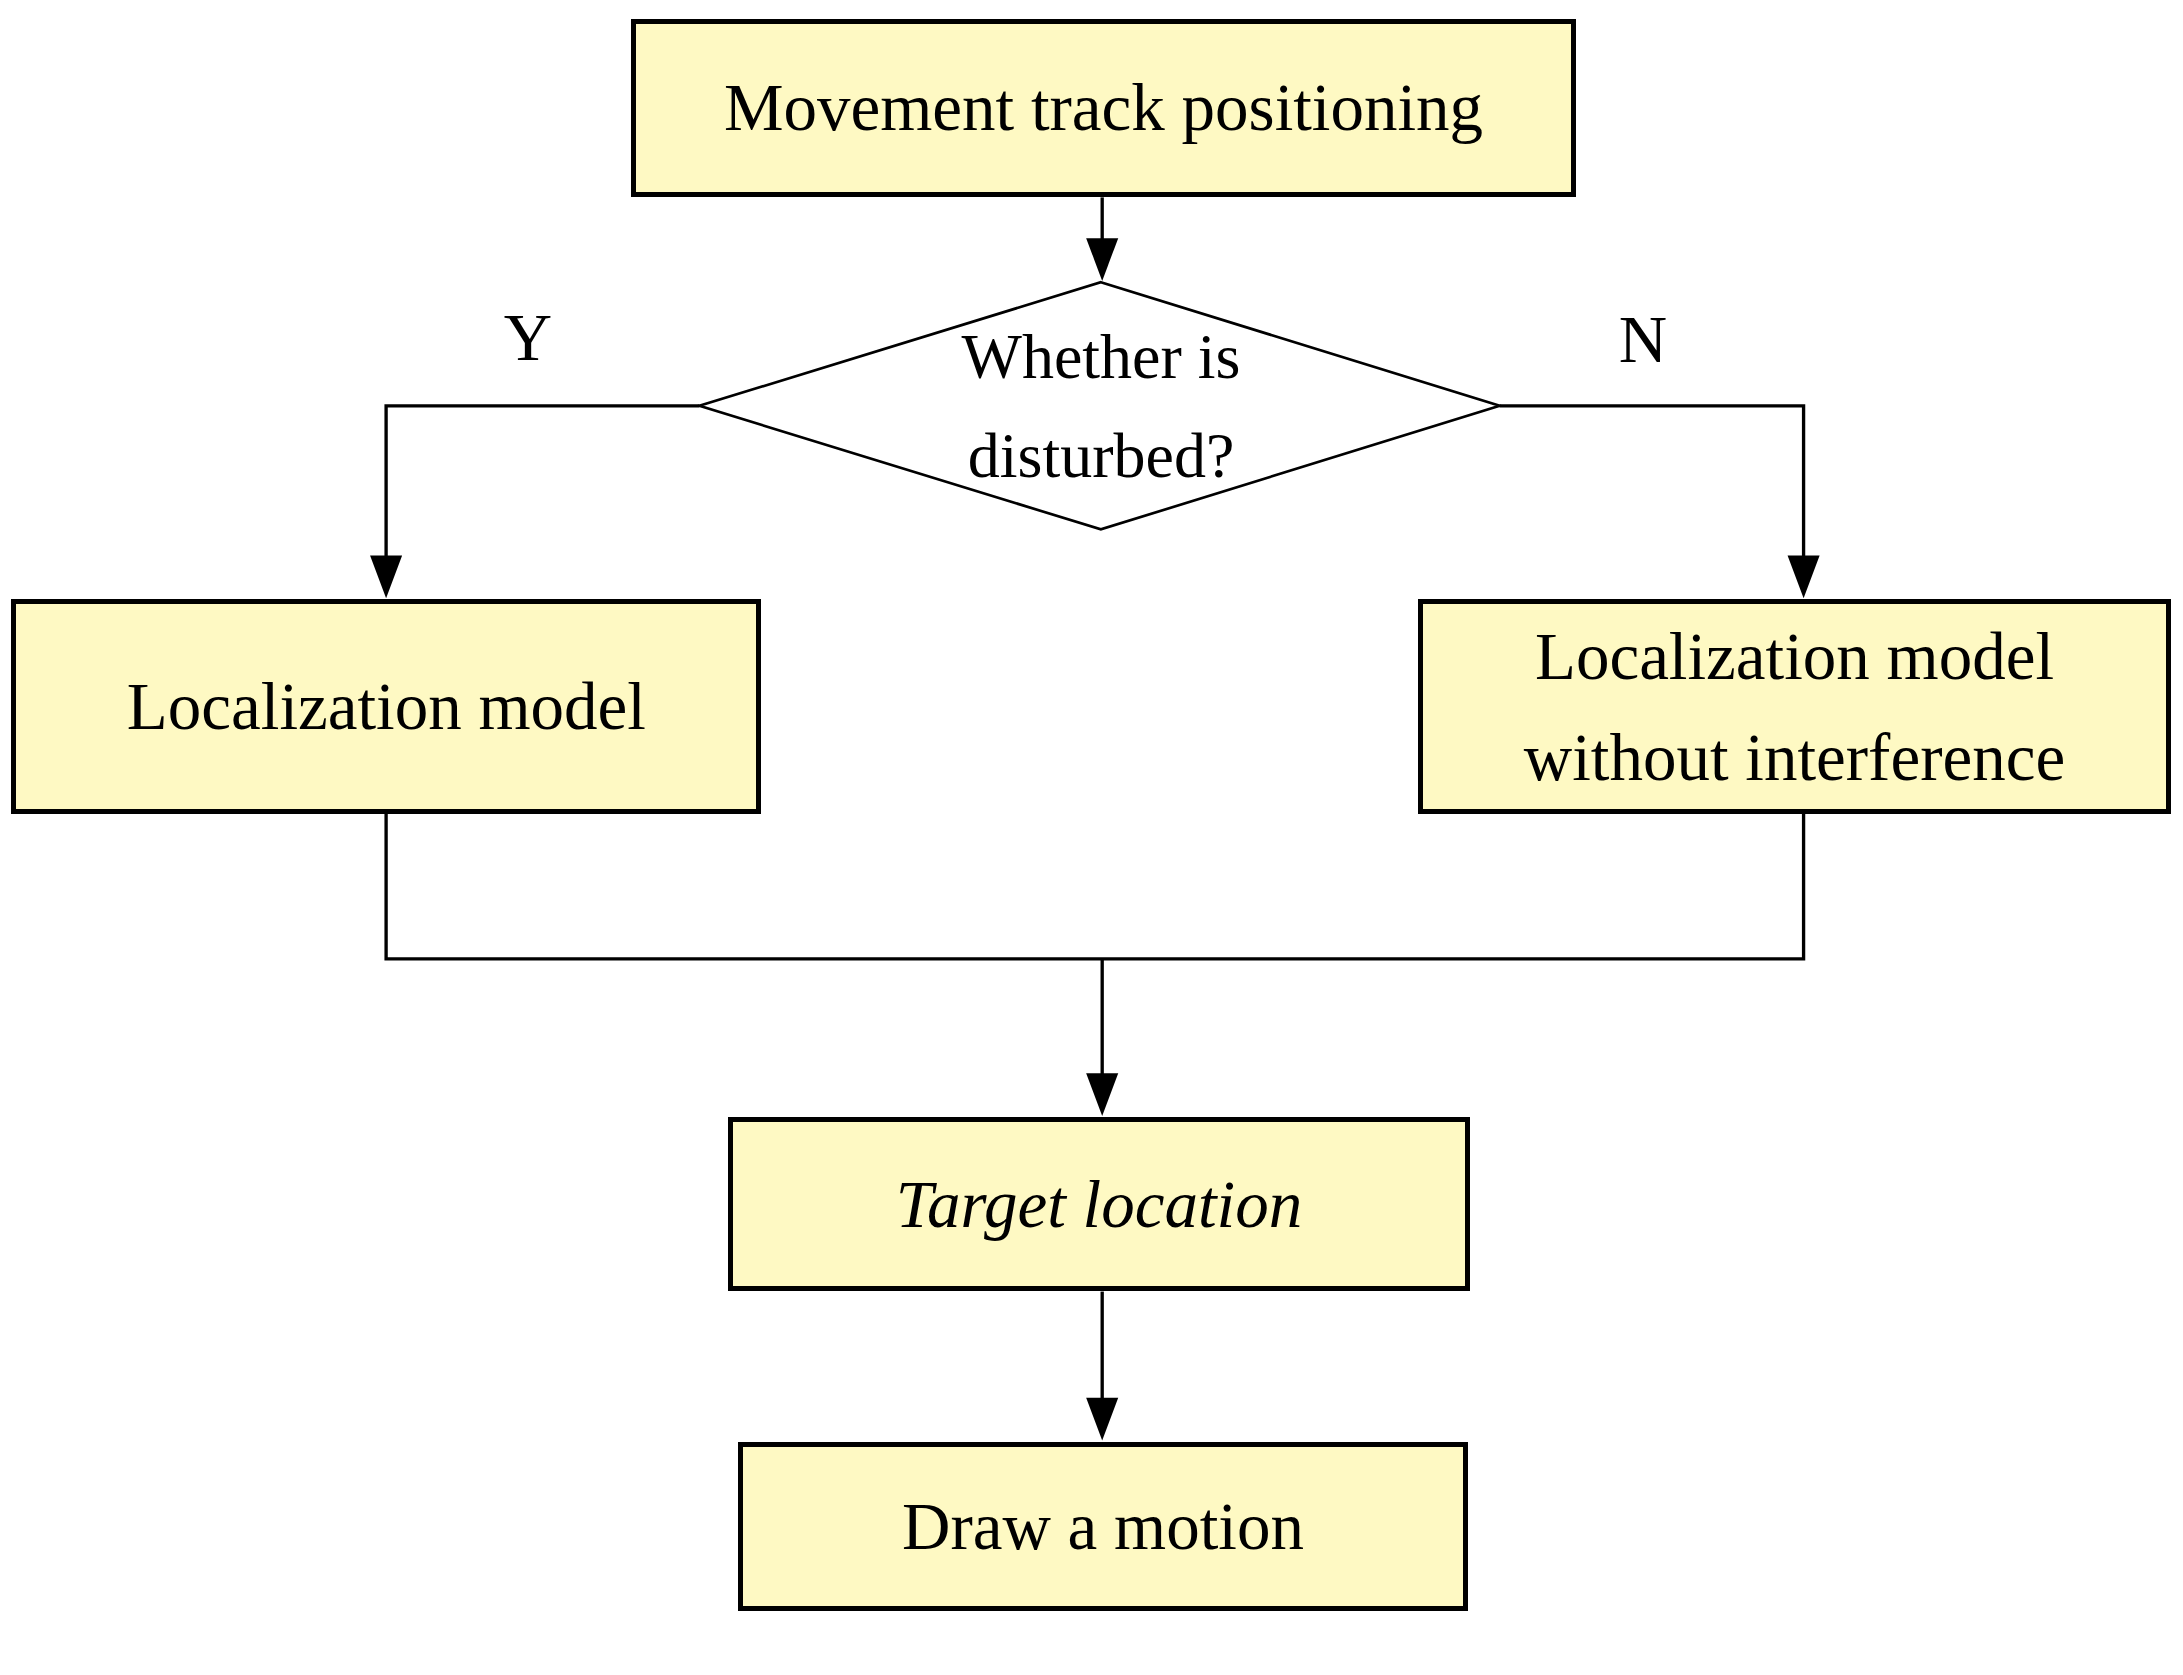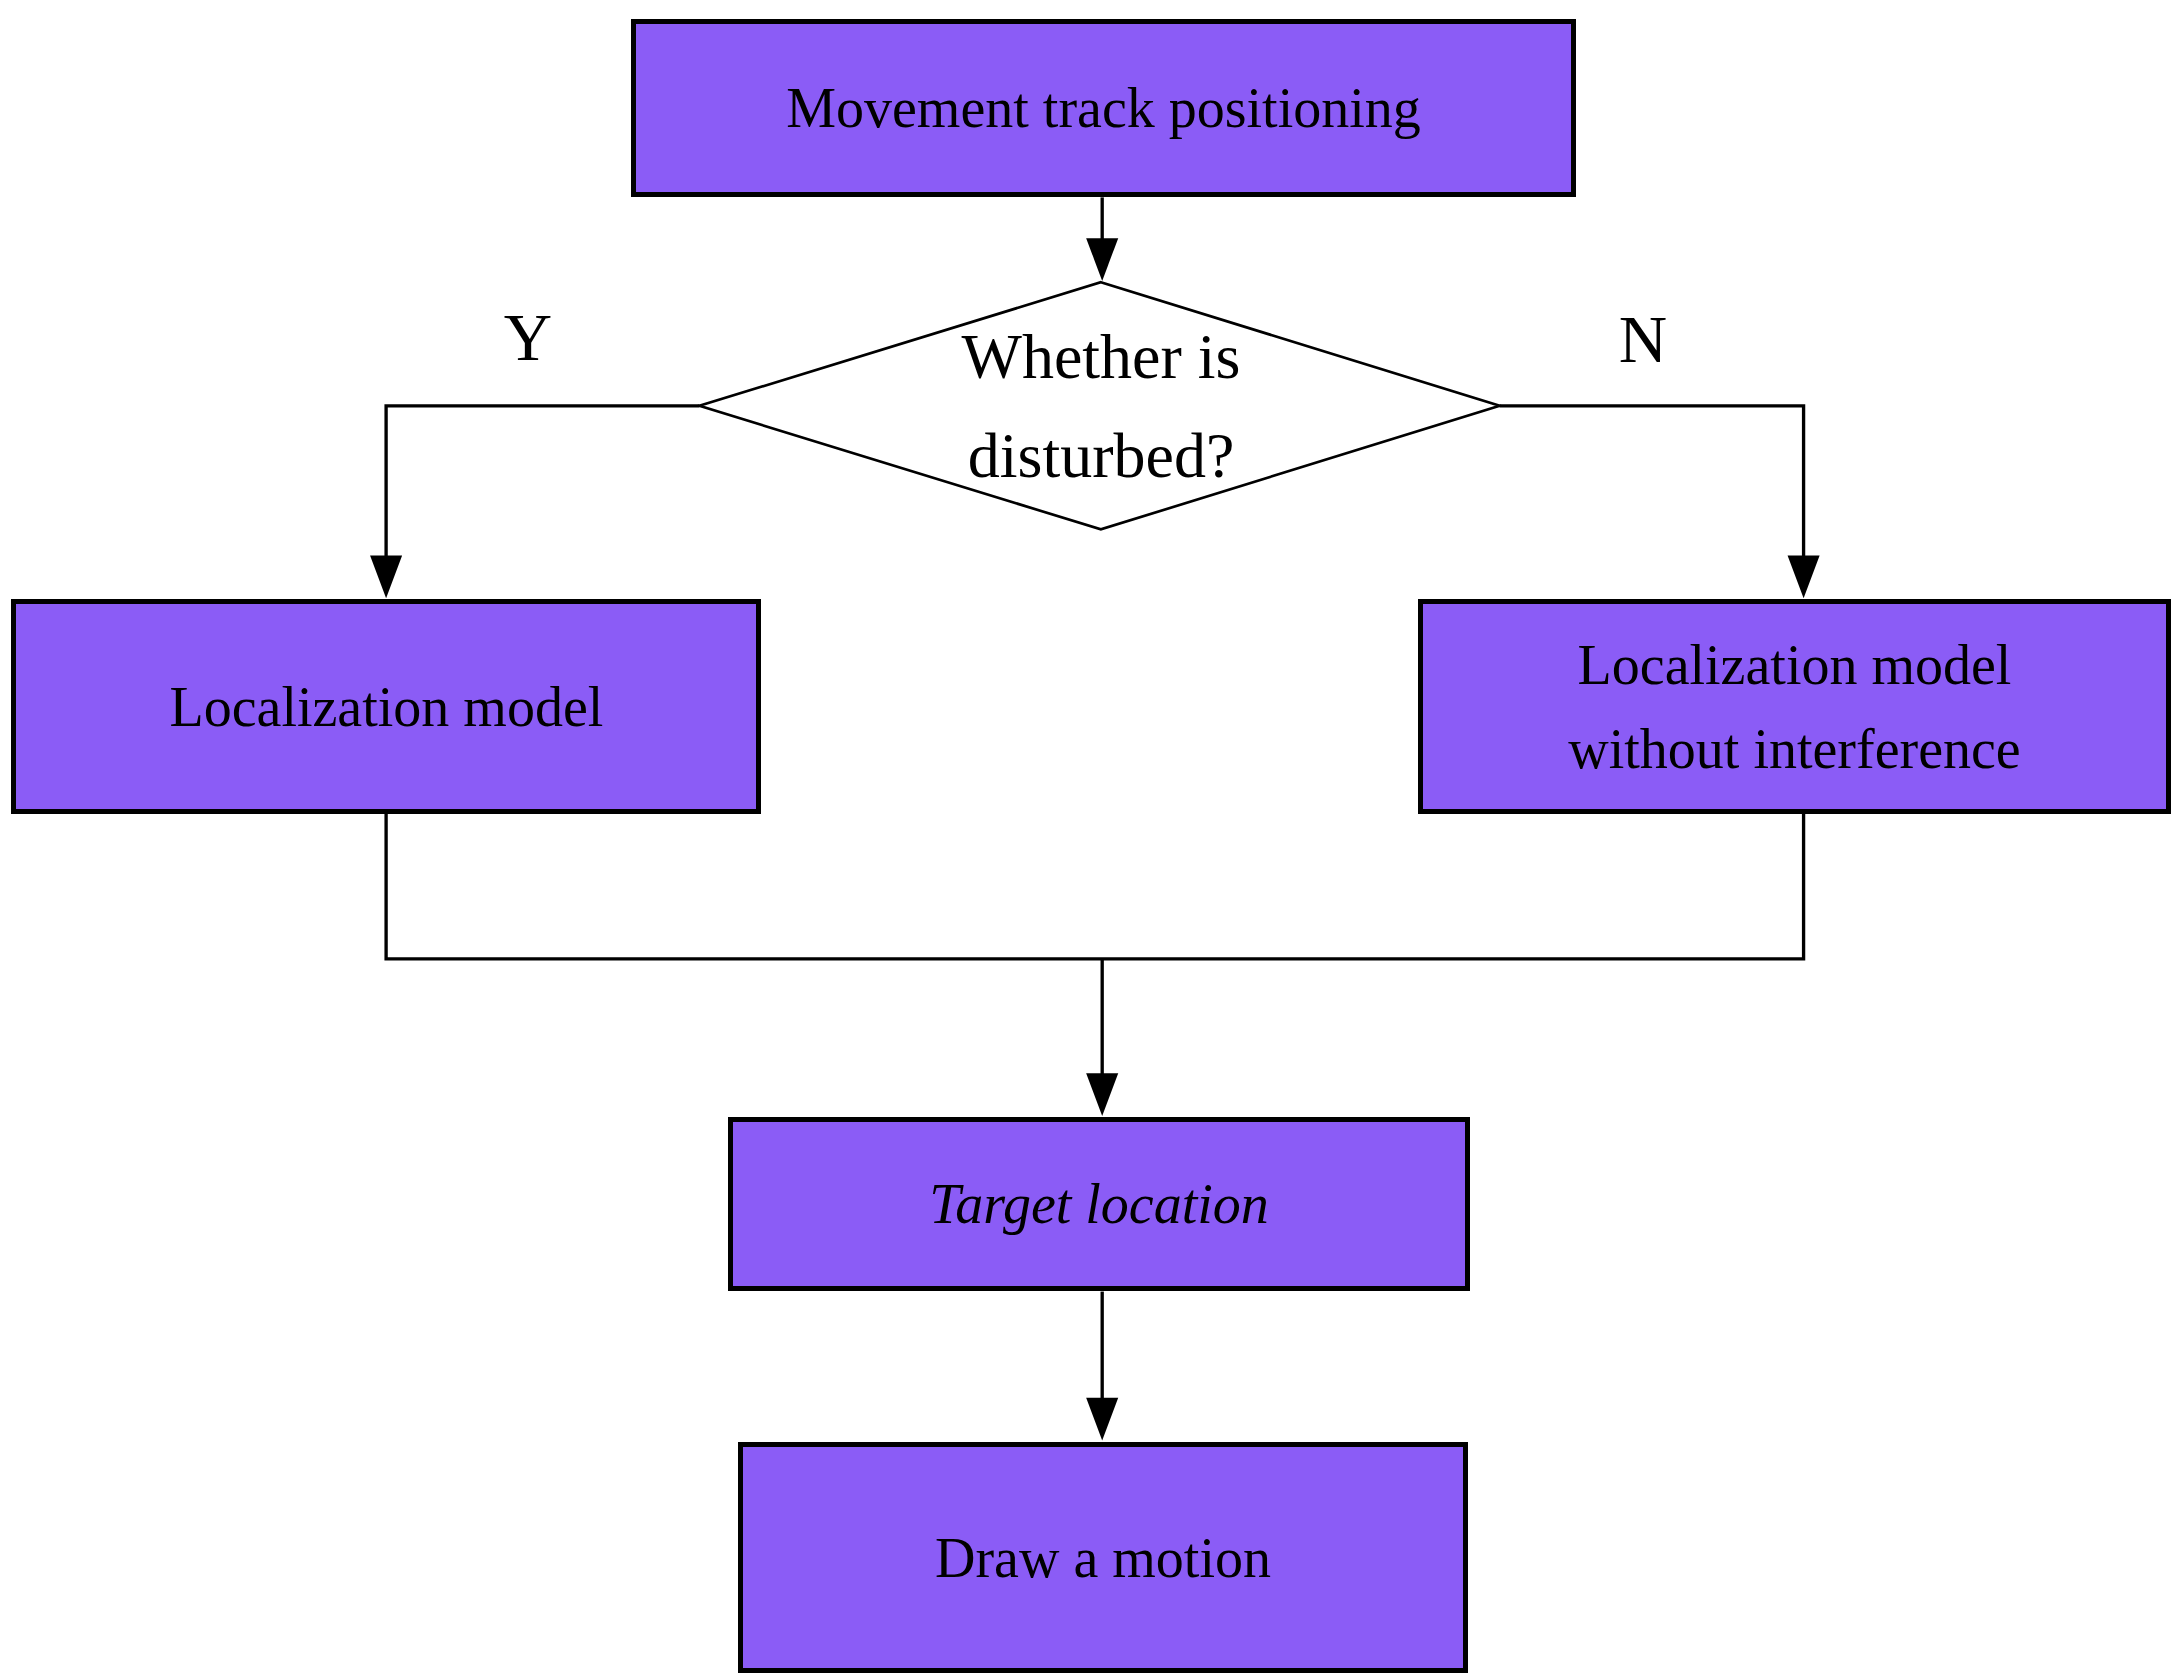--- a/index.html
+++ b/index.html
@@ -35,27 +35,27 @@
   }
   svg.connectors polygon.diamond {
     fill: #ffffff;
     stroke: #000000;
     stroke-width: 4;
   }
   .box {
     position: absolute;
     box-sizing: border-box;
     border: 5.3px solid #000000;
-    background: #8b5cf6;
+    background: #fef9c3;
     display: flex;
     flex-direction: column;
     align-items: center;
     justify-content: center;
     text-align: center;
-    font-size: 56px;
+    font-size: 67px;
     line-height: 1.5;
   }
   .box .line, .diamond-label .line {
     display: block;
     white-space: nowrap;
   }
   .diamond-label {
     position: absolute;
     left: 1101px;
     top: 406px;
@@ -71,21 +71,21 @@
     font-size: 67px;
     line-height: 1;
   }
   #label-yes { left: 528px;  top: 337px; }
   #label-no  { left: 1643px; top: 339px; }
 
   #node-start   { left: 631px;  top: 18.7px;   width: 945px; height: 178px; }
   #node-with    { left: 11.4px;   top: 599px;  width: 750px; height: 215px; }
   #node-without { left: 1418px; top: 599px;  width: 753px; height: 215px; }
   #node-target  { left: 728px; top: 1117px; width: 742px; height: 174px; font-style: italic; }
-  #node-draw    { left: 738px; top: 1442px; width: 730px; height: 231px; }
+  #node-draw    { left: 738px; top: 1442px; width: 730px; height: 169px; }
 </style>
 </head>
 <body>
 
 <div class="canvas">
 
   <svg class="connectors" viewBox="0 0 3268 2508" xmlns="http://www.w3.org/2000/svg">
 
     <g>
       <line x1="1650" y1="295" x2="1650" y2="368"></line>

